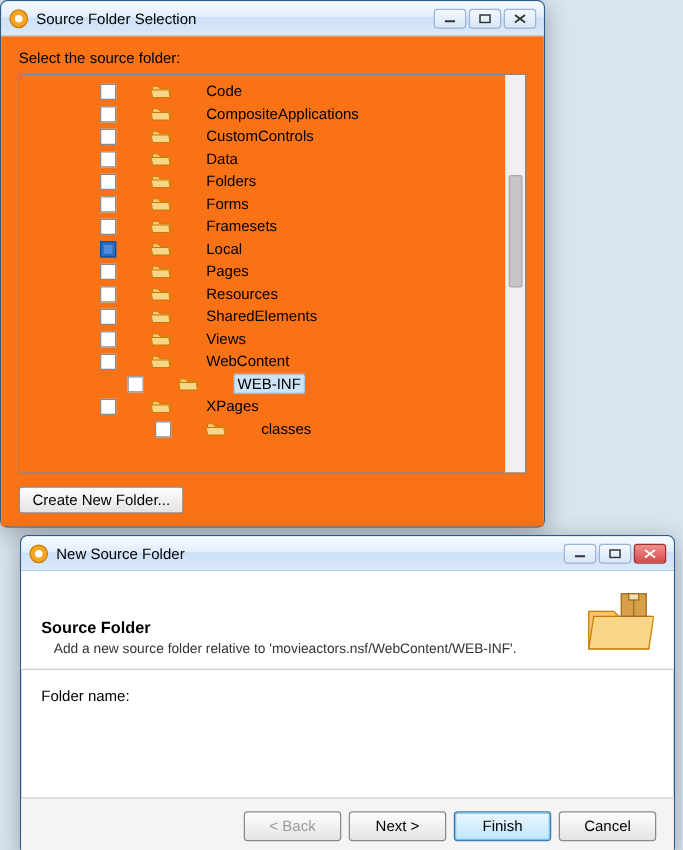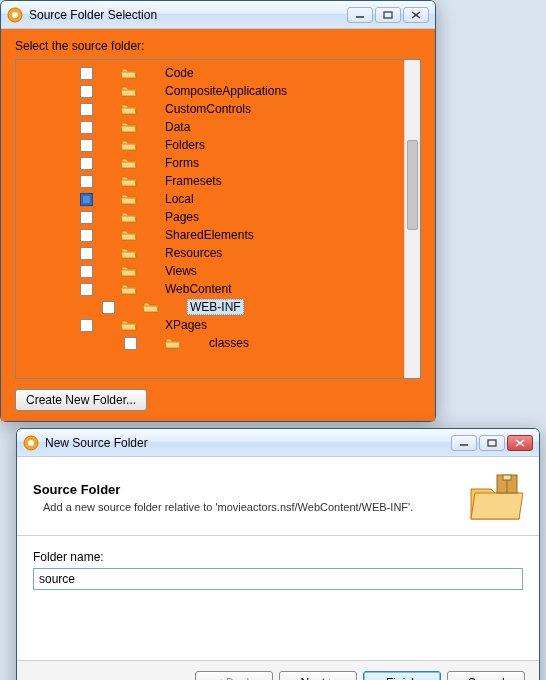--- a/index.html
+++ b/index.html
@@ -87,21 +87,21 @@
   background: linear-gradient(to bottom, #fdfdfd, #e4e4e4);
   border-radius: 3px;
   font-size: 12px;
   cursor: pointer;
 }
 .btn:disabled { color: #9a9a9a; }
 .btn.default { border: 1px solid #3c7fb1; box-shadow: 0 0 0 1px #7cc0e8 inset; background: linear-gradient(to bottom,#eaf6fd,#bee6fd); }
 
 
 .wizard-header {
-  background: #fff; padding: 12px 16px 10px 16px; display: flex; align-items: center;
+  background: #fff; padding: 12px 16px 10px 16px; display: flex; align-items: flex-end;
   border-bottom: 1px solid #d0d0d0;
 }
 .wizard-header-text { flex: 1; }
 .wizard-title { font-weight: bold; font-size: 13px; margin-bottom: 4px; }
 .wizard-desc { font-size: 11px; color: #333; padding-left: 10px; }
 .wizard-icon { width: 56px; height: 56px; }
 
 .wizard-body { padding: 14px 16px; }
 .field-label { font-size: 12px; margin-bottom: 4px; display: block; }
 .text-input {
@@ -254,32 +254,32 @@
           </div>
           <div class="tree-item">
             <span class="indent" style="width:40px"></span>
             <span class="chk"></span>
             <span class="folder-icon">
               <svg width="16" height="14">
                 <path d="M1 3 L1 12 L15 12 L15 5 L7 5 L5 3 Z" fill="#f7c56b" stroke="#c97a00" stroke-width="0.8"></path>
                 <path d="M0 6 L14 6 L15 12 L1 12 Z" fill="#f9d58a" stroke="#c97a00" stroke-width="0.8"></path>
               </svg>
             </span>
+            <span class="tree-label">Resources</span>
+          </div>
+          <div class="tree-item">
+            <span class="indent" style="width:40px"></span>
+            <span class="chk"></span>
+            <span class="folder-icon">
+              <svg width="16" height="14">
+                <path d="M1 3 L1 12 L15 12 L15 5 L7 5 L5 3 Z" fill="#f7c56b" stroke="#c97a00" stroke-width="0.8"></path>
+                <path d="M0 6 L14 6 L15 12 L1 12 Z" fill="#f9d58a" stroke="#c97a00" stroke-width="0.8"></path>
+              </svg>
+            </span>
             <span class="tree-label">SharedElements</span>
-          </div>
-          <div class="tree-item">
-            <span class="indent" style="width:40px"></span>
-            <span class="chk"></span>
-            <span class="folder-icon">
-              <svg width="16" height="14">
-                <path d="M1 3 L1 12 L15 12 L15 5 L7 5 L5 3 Z" fill="#f7c56b" stroke="#c97a00" stroke-width="0.8"></path>
-                <path d="M0 6 L14 6 L15 12 L1 12 Z" fill="#f9d58a" stroke="#c97a00" stroke-width="0.8"></path>
-              </svg>
-            </span>
-            <span class="tree-label">Resources</span>
           </div>
           <div class="tree-item">
             <span class="indent" style="width:40px"></span>
             <span class="chk"></span>
             <span class="folder-icon">
               <svg width="16" height="14">
                 <path d="M1 3 L1 12 L15 12 L15 5 L7 5 L5 3 Z" fill="#f7c56b" stroke="#c97a00" stroke-width="0.8"></path>
                 <path d="M0 6 L14 6 L15 12 L1 12 Z" fill="#f9d58a" stroke="#c97a00" stroke-width="0.8"></path>
               </svg>
             </span>
@@ -378,21 +378,20 @@
         <path d="M4 20 L4 50 L52 50 L52 24 L28 24 L24 20 Z" fill="#f7c56b" stroke="#c97a00"></path>
         <path d="M4 24 L52 24 L48 50 L0 50 Z" fill="#f9d58a" stroke="#c97a00" transform="translate(4,0)"></path>
         <rect x="30" y="6" width="20" height="18" fill="#d9a04a" stroke="#9a6a20"></rect>
         <line x1="40" y1="6" x2="40" y2="24" stroke="#9a6a20"></line>
         <rect x="36" y="6" width="8" height="5" fill="#f0e0b0" stroke="#9a6a20"></rect>
       </svg>
     </div>
   </div>
   <div class="wizard-body">
     <label class="field-label">Folder name:</label>
-    <input type="text" class="text-input" value="source" style="">
     <div style="height:56px;"></div>
   </div>
   <div class="wizard-footer">
     <button class="btn" disabled="">&lt; Back</button>
     <button class="btn">Next &gt;</button>
     <button class="btn default">Finish</button>
     <button class="btn">Cancel</button>
   </div>
 </div>
 

